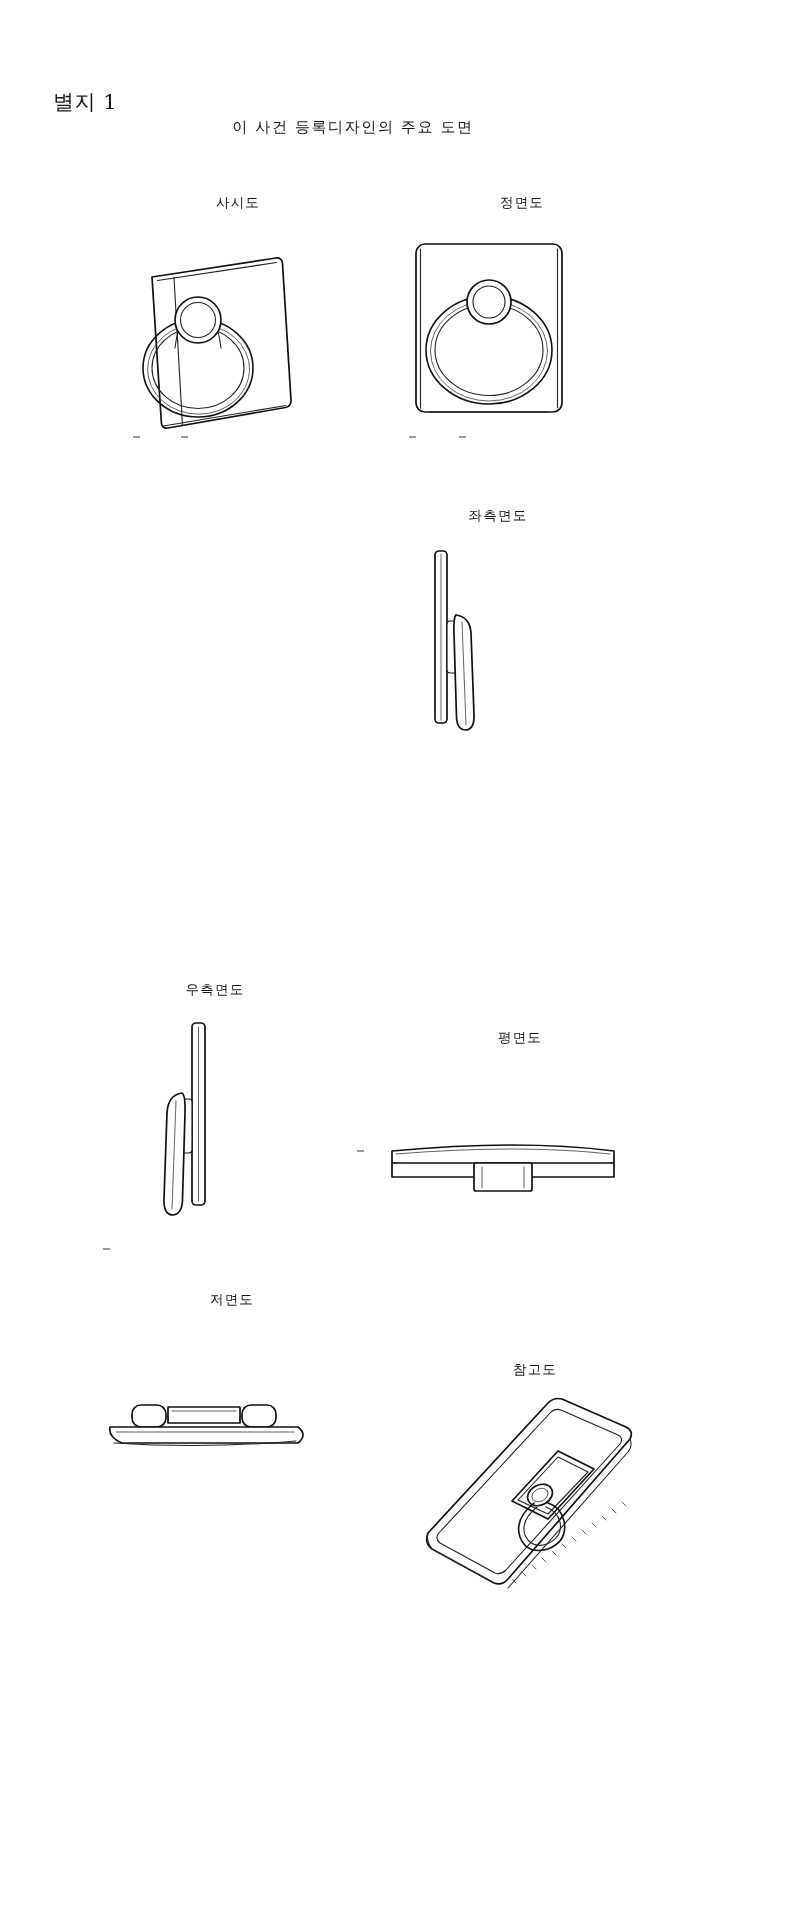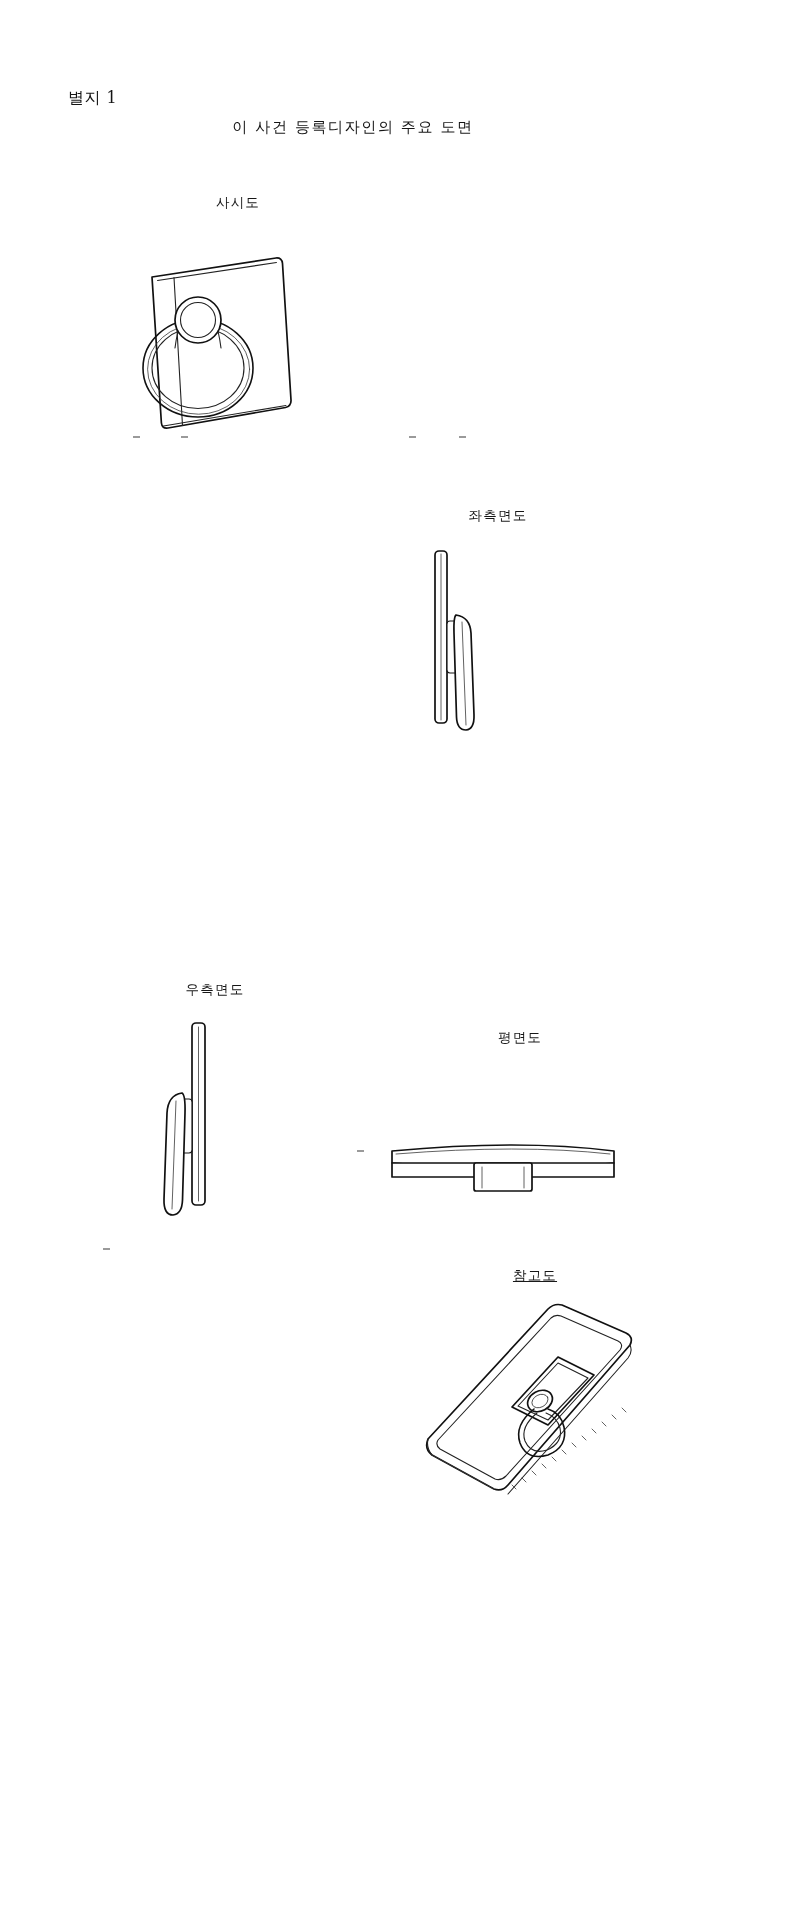--- a/index.html
+++ b/index.html
@@ -19,23 +19,23 @@
 
   .page {
     position: absolute;
     inset: 0;
     width: 800px;
     height: 1915px;
   }
 
   .attachment-label {
     position: absolute;
-    left: 68px;
+    left: 53px;
     top: 88px;
-    font-size: 16px;
+    font-size: 21px;
     letter-spacing: 0.5px;
     font-weight: 500;
     color: #141414;
   }
 
   .sheet-title {
     position: absolute;
     left: 0;
     top: 118px;
     width: 680px;
@@ -141,20 +141,39 @@
         <ellipse class="ink-hair" cx="110.6" cy="153.2" rx="51" ry="45"></ellipse>
 
         <circle class="plate" cx="110" cy="104" r="23"></circle>
         <circle class="ink-thin" cx="110" cy="104" r="17.5"></circle>
 
         <path class="ink-thin" d="M90,115 Q88,124 87,132 M130,115 Q132,124 133,132"></path>
       </svg>
     </div>
   </div>
 
+  <div class="figure" style="left:372px; top:195px; width:300px;">
+    <div class="figure-caption">정면도</div>
+    <div class="figure-art">
+      <svg width="300" height="230" viewBox="0 0 300 230" aria-hidden="true">
+
+        <rect class="plate" x="44" y="28" width="146" height="168" rx="9" ry="9"></rect>
+        <path class="ink-thin" d="M48.5,33 L48.5,192 M185.5,33 L185.5,192"></path>
+
+        <ellipse class="ink" cx="117" cy="134" rx="63" ry="54"></ellipse>
+        <ellipse class="ink-thin" cx="117" cy="134" rx="54" ry="45.5"></ellipse>
+        <ellipse class="ink-hair" cx="117" cy="135" rx="58.5" ry="50"></ellipse>
+
+        <circle class="plate" cx="117" cy="86" r="22"></circle>
+        <circle class="ink-thin" cx="117" cy="86" r="16"></circle>
+
+        <path class="ink-thin" d="M58,196 L176,196"></path>
+      </svg>
+    </div>
+  </div>
 
   <span class="reg-tick" style="left:133px; top:436px;"></span>
   <span class="reg-tick" style="left:181px; top:436px;"></span>
   <span class="reg-tick" style="left:409px; top:436px;"></span>
   <span class="reg-tick" style="left:459px; top:436px;"></span>
 
 
   <div class="figure" style="left:378px; top:508px; width:240px;">
     <div class="figure-caption">좌측면도</div>
     <div class="figure-art">
@@ -199,22 +218,39 @@
 
         <rect class="plate" x="104" y="112" width="58" height="28" rx="2" ry="2"></rect>
         <path class="ink-hair" d="M112,116 L112,137 M154,116 L154,137"></path>
       </svg>
     </div>
   </div>
 
   <span class="reg-tick" style="left:357px; top:1150px;"></span>
   <span class="reg-tick" style="left:103px; top:1248px;"></span>
 
-
-  <div class="figure" style="left:380px; top:1268px; width:310px;text-decoration:underline;">
+  <div class="figure" style="left:92px; top:1292px; width:280px;">
+    <div class="figure-caption">저면도</div>
+    <div class="figure-art">
+      <svg width="280" height="190" viewBox="0 0 280 190" aria-hidden="true">
+
+        <rect class="plate" x="40" y="92" width="34" height="22" rx="9" ry="9"></rect>
+        <rect class="plate" x="150" y="92" width="34" height="22" rx="9" ry="9"></rect>
+
+        <path class="plate" d="M76,94 L148,94 L148,110 L76,110 Z"></path>
+        <path class="ink-hair" d="M80,98 L144,98"></path>
+
+        <path class="plate" d="M18,114 L206,114 Q216,122 206,130 L30,130 Q16,124 18,114 Z"></path>
+        <path class="ink-hair" d="M24,119 L202,119"></path>
+        <path class="ink-thin" d="M22,130 Q112,136 204,128"></path>
+      </svg>
+    </div>
+  </div>
+
+  <div class="figure" style="left:380px; top:1362px; width:310px;">
     <div class="figure-caption">참고도</div>
     <div class="figure-art">
       <svg width="310" height="250" viewBox="0 0 310 250" aria-hidden="true">
 
         <path class="plate" d="M48,150 L168,20 Q174,14 182,16 L246,44 Q254,48 250,56 L128,196 Q122,203 114,200 L52,166 Q44,160 48,150 Z"></path>
 
         <path class="ink-thin" d="M58,151 L171,29 Q175,25 181,27 L238,52 Q244,55 240,61 L126,187 Q121,192 115,190 L60,160 Q55,156 58,151 Z"></path>
 
         <path class="ink-thin" d="M48,150 Q46,159 52,166 M250,56 Q253,63 248,69 L128,205"></path>
         <path class="ink-hair" d="M52,166 L114,200"></path>

